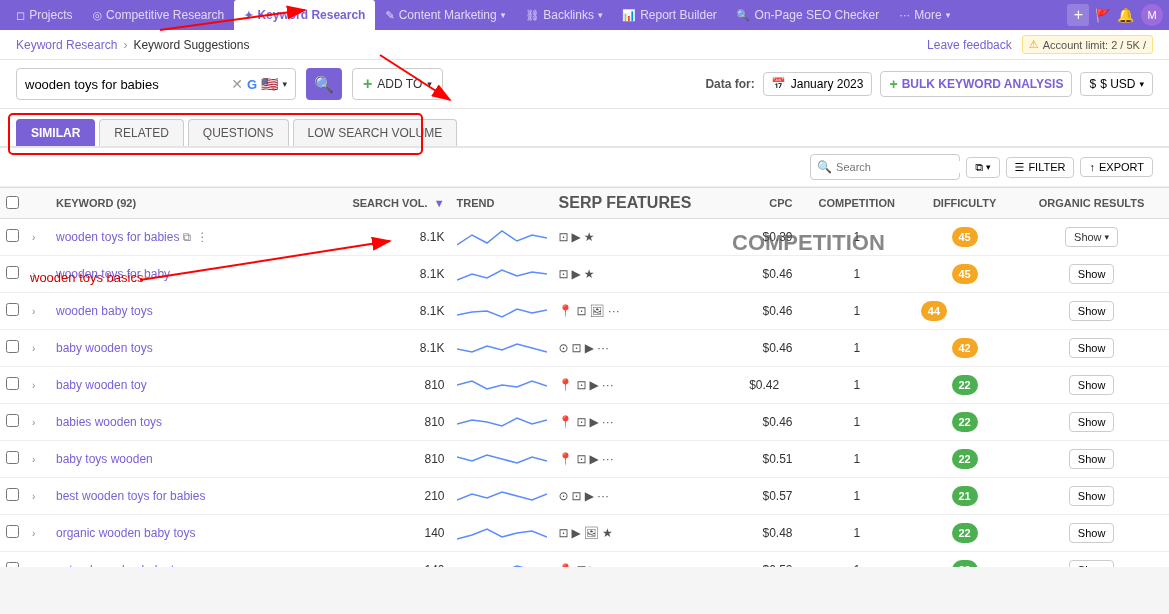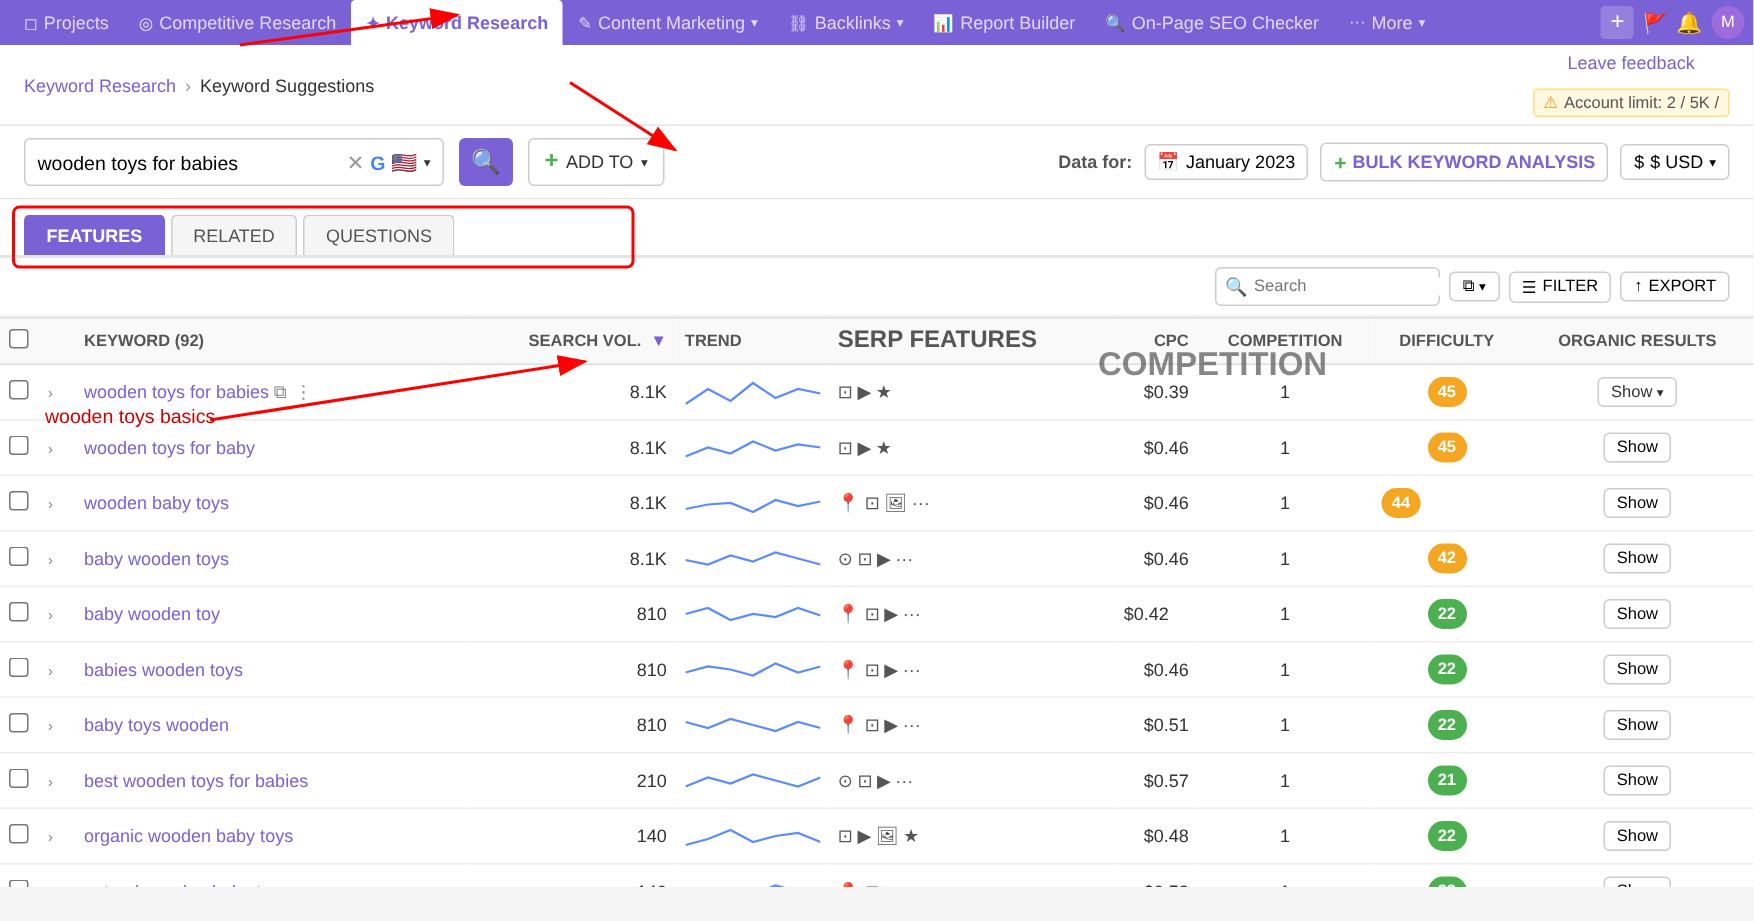--- a/index.html
+++ b/index.html
@@ -67,21 +67,21 @@
     <span style="color:#e0d8f8;font-size:13px;">🚩</span>
     <span style="color:#e0d8f8;font-size:14px;cursor:pointer;">🔔</span>
     <span style="background:#9c6bde;color:white;border-radius:50%;width:22px;height:22px;display:flex;align-items:center;justify-content:center;font-size:11px;cursor:pointer;">M</span>
   </div>
 </div>
 
 <div style="background:#fff;padding:5px 16px;display:flex;align-items:center;gap:6px;font-size:12px;color:#666;border-bottom:1px solid #e5e5e5;">
   <span style="color:#7b61d6;cursor:pointer;">Keyword Research</span>
   <span style="color:#999;">›</span>
   <span style="color:#333;">Keyword Suggestions</span>
-  <span style="margin-left:auto;display:flex;align-items:center;gap:10px;flex-direction:column;">
+  <span style="margin-left:auto;display:flex;align-items:center;gap:10px;">
     <span style="color:#7b61d6;cursor:pointer;font-size:12px;">Leave feedback</span>
     <span style="display:flex;align-items:center;gap:4px;font-size:11px;color:#555;background:#fff8e1;border-radius:3px;padding:2px 6px;border:1px solid #ffe082;">
       <span style="color:#ff9800;">⚠</span>
       <span>Account limit: 2 / 5K /</span>
     </span>
   </span>
 </div>
 
 <div style="background:#fff;padding:8px 16px;display:flex;align-items:center;gap:10px;border-bottom:1px solid #e5e5e5;">
   <div style="display:flex;align-items:center;border:1px solid #ccc;border-radius:4px;padding:0 8px;height:32px;width:280px;background:#fff;gap:4px;">
@@ -116,27 +116,30 @@
       <span style="font-size:9px;">▾</span>
     </button>
   </div>
 </div>
 
 <div style="background:#fff;padding:10px 16px 0;display:flex;align-items:flex-end;gap:4px;border-bottom:2px solid #e5e5e5;position:relative;">
 
   <div style="position:absolute;left:8px;top:4px;border:2px solid red;border-radius:5px;width:415px;height:42px;pointer-events:none;z-index:5;"></div>
 
   <button style="padding:6px 14px;border:1px solid #7b61d6;border-bottom:none;border-radius:4px 4px 0 0;background:#7b61d6;cursor:pointer;font-size:12px;color:#fff;font-weight:bold;">
-    <span>FEATURES</span>
+    <span>SIMILAR</span>
   </button>
   <button style="padding:6px 14px;border:1px solid #ccc;border-bottom:none;border-radius:4px 4px 0 0;background:#f5f5f5;cursor:pointer;font-size:12px;color:#555;">
     <span>RELATED</span>
   </button>
   <button style="padding:6px 14px;border:1px solid #ccc;border-bottom:none;border-radius:4px 4px 0 0;background:#f5f5f5;cursor:pointer;font-size:12px;color:#555;">
     <span>QUESTIONS</span>
+  </button>
+  <button style="padding:6px 14px;border:1px solid #ccc;border-bottom:none;border-radius:4px 4px 0 0;background:#f5f5f5;cursor:pointer;font-size:12px;color:#555;">
+    <span>LOW SEARCH VOLUME</span>
   </button>
 </div>
 
 <div style="background:#fff;padding:6px 16px;display:flex;align-items:center;justify-content:space-between;border-bottom:1px solid #eee;">
   <div style="display:flex;align-items:center;gap:6px;">
   </div>
   <div style="display:flex;align-items:center;gap:6px;">
     <div style="display:flex;align-items:center;border:1px solid #ccc;border-radius:4px;padding:0 6px;height:26px;width:150px;background:#fff;gap:4px;">
       <span style="color:#999;font-size:12px;">🔍</span>
       <input type="text" placeholder="Search" style="border: none; outline: none; font-size: 11px; flex: 1 1 0%;">

